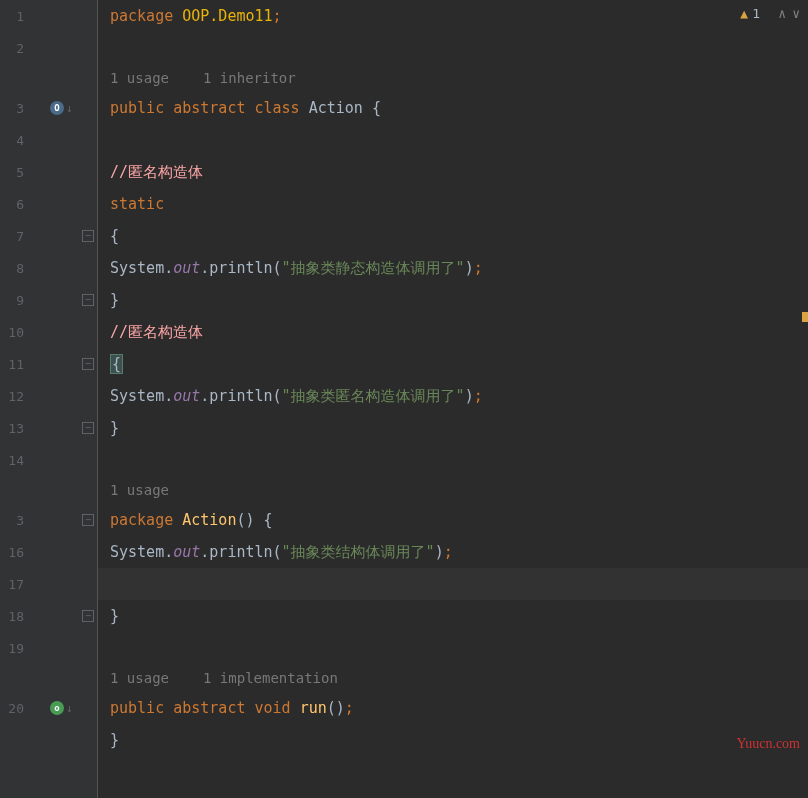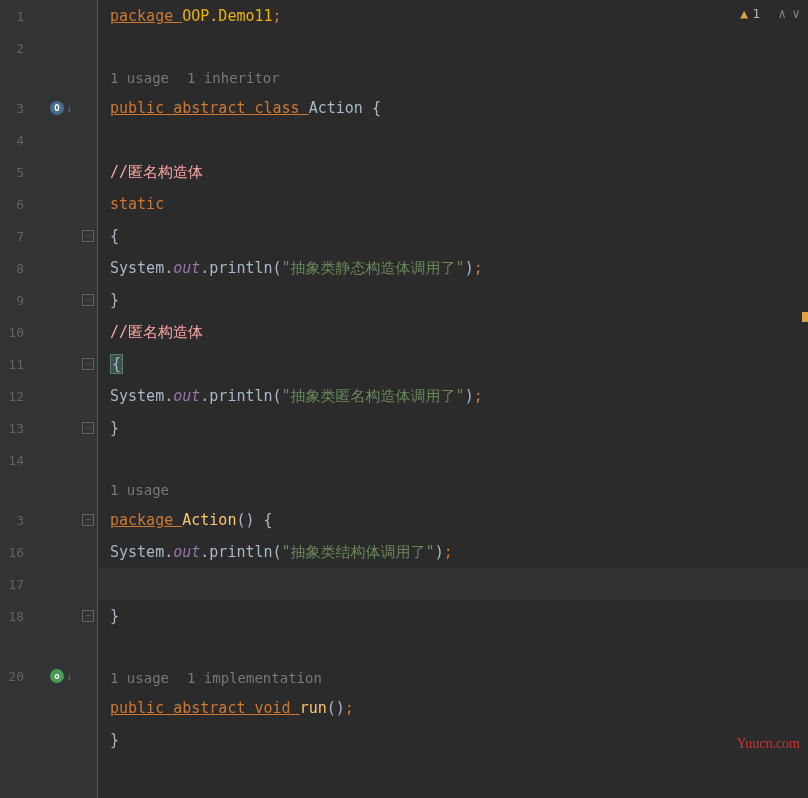--- a/index.html
+++ b/index.html
@@ -56,22 +56,23 @@
     .code-line.current {
       background: #323232;
     }
     .hint-line {
       height: 28px;
       display: flex;
       align-items: center;
       padding-left: 12px;
       color: #787878;
       font-size: 14px;
-    }
-    .kw { color: #cc7832; text-decoration: underline; }
+      gap: 16px;
+    }
+    .kw { color: #cc7832; }
     .kw-static { color: #cc7832; }
     .pkg { color: #eab308; }
     .cls { color: #a9b7c6; }
     .str { color: #6a8759; }
     .comment { color: #fca5a5; }
     .field { color: #9876aa; font-style: italic; }
     .method { color: #ffc66d; }
     .punct { color: #cc7832; }
     .brace { color: #a9b7c6; }
     .paren { color: #a9b7c6; }
@@ -223,20 +224,23 @@
     <div class="gutter-line">
         <span class="line-number">16</span>
       </div>
     <div class="gutter-line">
         <span class="line-number">17</span>
       </div>
     <div class="gutter-line">
       <span class="line-number">18</span>
       <span class="fold-icon">−</span>
     </div>
+    <div class="gutter-line">
+        <span class="line-number">19</span>
+      </div>
     <div class="gutter-line hint"></div>
     <div class="gutter-line">
       <span class="line-number">20</span>
       <span class="override-icon override-green">o</span>
       <span class="override-arrow">↓</span>
     </div>
   </div>
 
   <div class="code-area">
     <div class="warning-badge">

